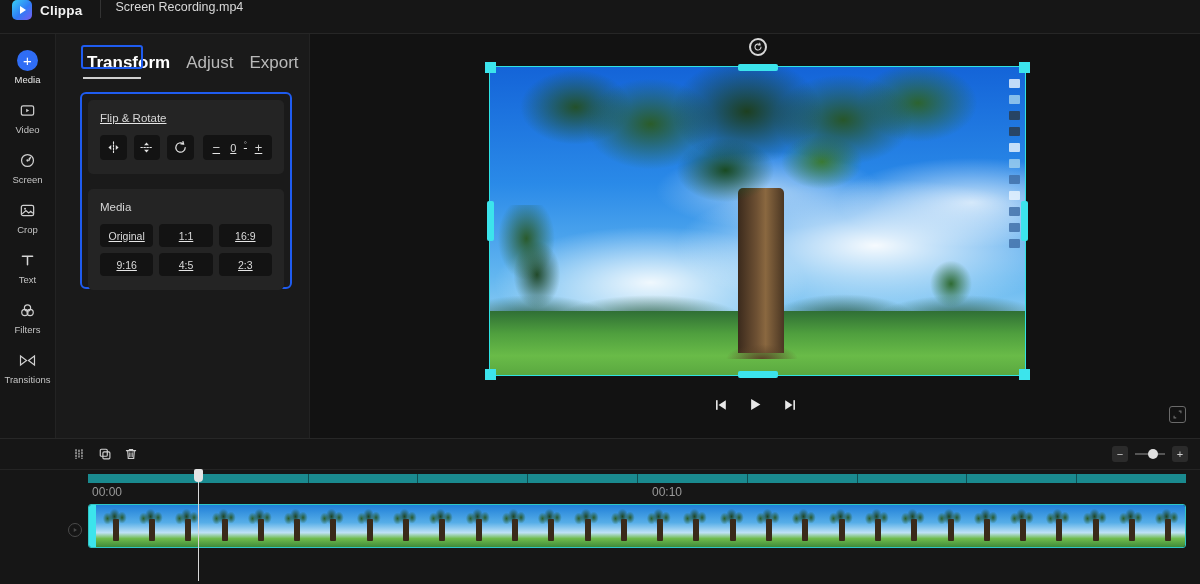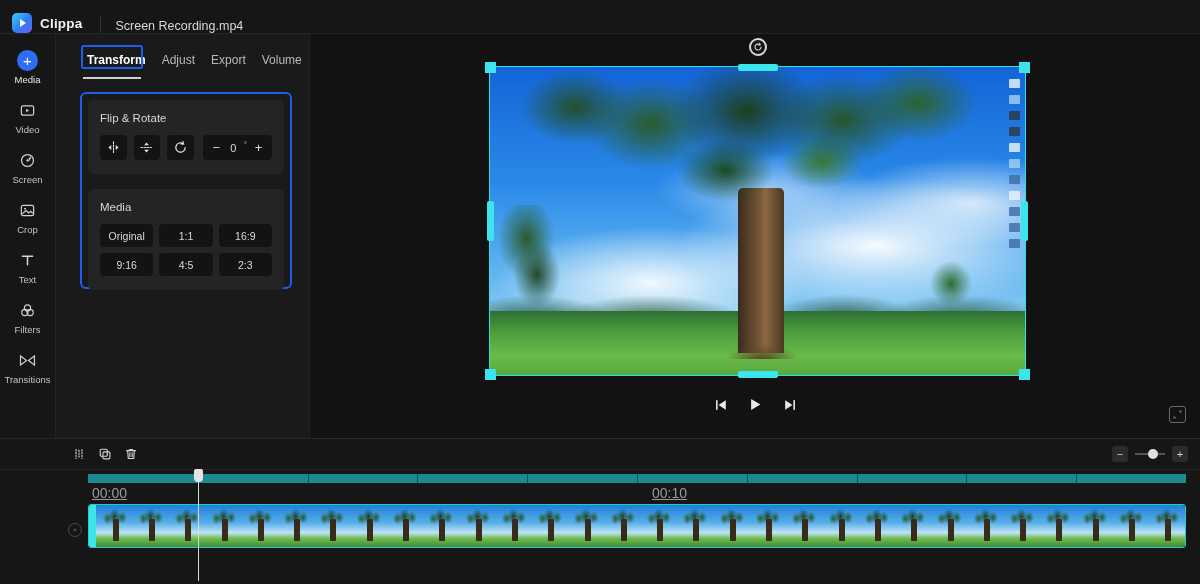--- a/index.html
+++ b/index.html
@@ -9,21 +9,21 @@
     font-family: "Liberation Sans", sans-serif;
     overflow: hidden;
     color: #e6e6e6;
   }
   #app { position: relative; width: 1200px; height: 584px; }
 
   
   .topbar {
     position: absolute; left: 0; top: 0; width: 1200px; height: 34px;
     background: #161616; border-bottom: 1px solid #262626;
-    display: flex; align-items: flex-end;
+    display: flex; align-items: flex-start;
   }
   .brand { display: flex; align-items: center; gap: 8px; padding-left: 12px; }
   .brand-logo {
     width: 20px; height: 20px; border-radius: 5px;
     background: linear-gradient(135deg, #39d0f5 0%, #2f7cf6 55%, #7a5cf0 100%);
     display: flex; align-items: center; justify-content: center;
   }
   .brand-logo .tri {
     width: 0; height: 0;
     border-left: 6px solid #ffffff;
@@ -67,58 +67,58 @@
     display: flex; align-items: center; justify-content: center;
     color: #fff; font-size: 15px; line-height: 1; font-weight: 300;
   }
 
   
   .props {
     position: absolute; left: 56px; top: 34px; width: 254px; height: 404px;
     background: #1a1a1a; border-right: 1px solid #232323;
   }
   .tabs { display: flex; align-items: flex-end; gap: 6px; padding: 16px 10px 0 26px; position: relative; }
-  .tab { font-size: 12px; color: #b9b9b9; padding: 3px 5px; cursor: pointer; white-space: nowrap; }
+  .tab { font-size: 17px; color: #b9b9b9; padding: 3px 5px; cursor: pointer; white-space: nowrap; }
   .tab.active { color: #ffffff; font-weight: bold; }
   .tab-hl {
     position: absolute; left: 25px; top: 11px; width: 62px; height: 24px;
     border: 2px solid #1f5cf0; border-radius: 3px; pointer-events: none;
   }
   .tab-underline {
     position: absolute; left: 27px; top: 43px; width: 58px; height: 2px; background: #cfcfcf;
   }
   .panel-hl {
     position: absolute; left: 24px; top: 58px; width: 212px; height: 197px;
     border: 2px solid #1f5cf0; border-radius: 6px; pointer-events: none;
   }
 
   .card {
     position: absolute; left: 32px; width: 196px;
     background: #242424; border-radius: 5px; padding: 12px 12px 14px;
   }
-  .card-a { top: 66px; }
+  .card-a { top: 66px; text-decoration: underline; }
   .card-b { top: 155px; }
   .card-title { font-size: 11.5px; color: #d6d6d6; margin-bottom: 11px; }
   .ctrl-row { display: flex; align-items: center; gap: 7px; }
   .sq-btn {
     width: 27px; height: 25px; background: #131313; border-radius: 4px; border: none;
     display: flex; align-items: center; justify-content: center; cursor: pointer; color: #e2e2e2;
   }
   .stepper {
     display: flex; align-items: center; background: #131313; border-radius: 4px;
     height: 25px; padding: 0 7px; gap: 5px; margin-left: 2px;
   }
   .stepper button {
     background: transparent; border: none; color: #d6d6d6; font-size: 13px; cursor: pointer;
     width: 13px; line-height: 1; padding: 0;
   }
   .stepper .val { font-size: 11px; color: #dcdcdc; min-width: 11px; text-align: center; }
   .stepper .deg { font-size: 8px; color: #b4b4b4; position: relative; top: -3px; }
 
-  .ratio-grid { display: grid; grid-template-columns: repeat(3, 1fr); gap: 6px; }
+  .ratio-grid { display: grid; grid-template-columns: repeat(3, 1fr); gap: 6px; text-decoration: underline; }
   .ratio-btn {
     background: #131313; border: none; border-radius: 4px; height: 23px;
     color: #dadada; font-size: 10.5px; cursor: pointer;
     font-family: "Liberation Sans", sans-serif;
   }
 
   
   .preview {
     position: absolute; left: 310px; top: 34px; width: 890px; height: 404px;
     background: #121212;
@@ -245,21 +245,21 @@
     position: absolute; left: 13px; top: -4px; width: 10px; height: 10px;
     border-radius: 50%; background: #e0e0e0; cursor: pointer;
   }
 
   .ruler-wrap { position: relative; height: 28px; border-top: 1px solid #242424; }
   .ruler {
     position: absolute; left: 88px; right: 14px; top: 4px; height: 9px;
     background: #1a8a8f;
   }
   .ruler .tick { position: absolute; top: 0; width: 1px; height: 9px; background: #0f4f52; }
-  .ruler-lbl { position: absolute; top: 15px; font-size: 14px; color: #9a9a9a; text-decoration: underline; }
+  .ruler-lbl { position: absolute; top: 15px; font-size: 12px; color: #9a9a9a; }
 
   .track-row { position: relative; height: 80px; }
   .track-icon {
     position: absolute; left: 68px; top: 26px; width: 14px; height: 14px;
     border: 1.3px solid #4a4a4a; border-radius: 50%;
     display: flex; align-items: center; justify-content: center;
   }
   .clip {
     position: absolute; left: 88px; top: 7px; right: 14px; height: 44px;
     border: 1px solid #2ec6c6; border-radius: 3px; overflow: hidden; display: flex;

